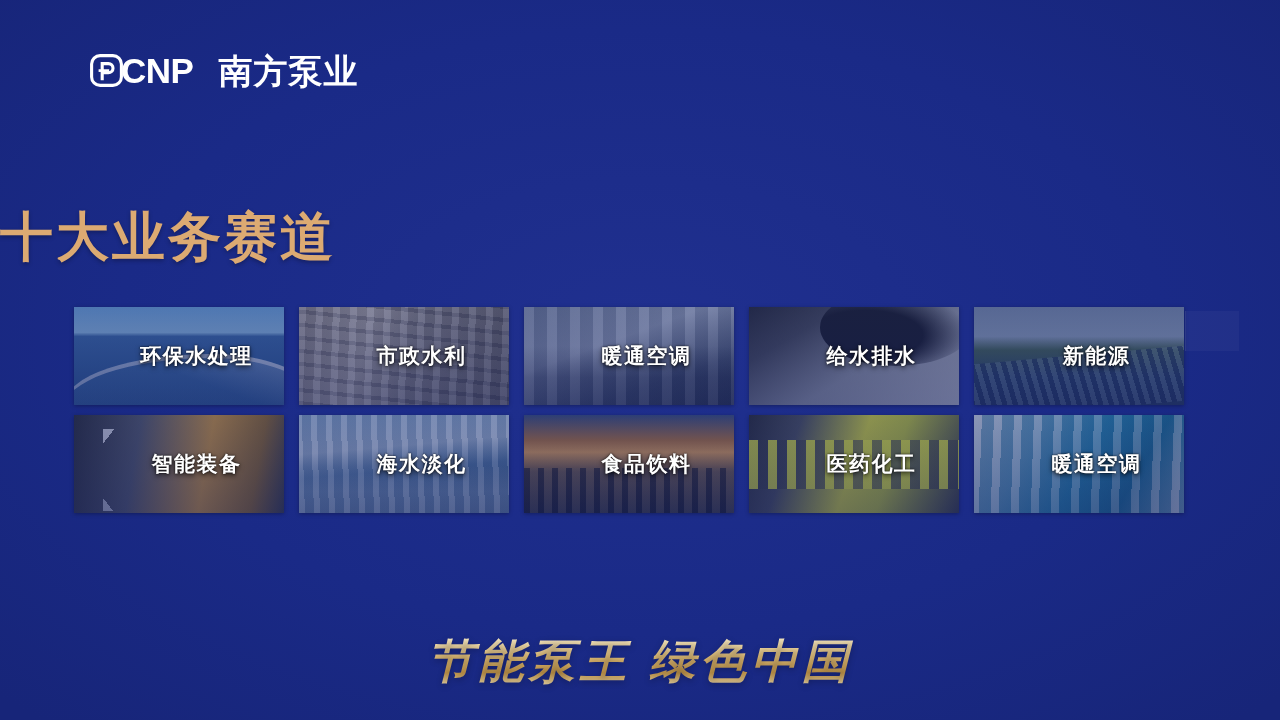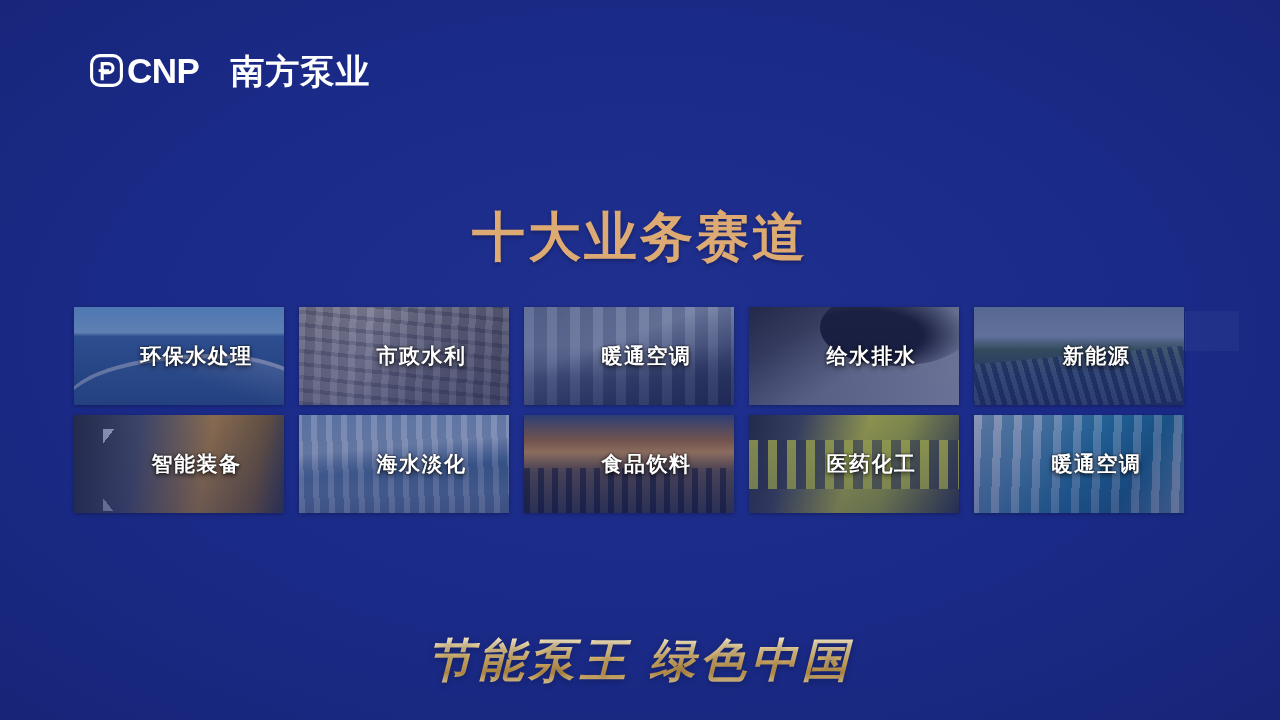--- a/index.html
+++ b/index.html
@@ -11,41 +11,41 @@
   .slide {
     position:relative; width:1280px; height:720px;
     background:#1a2a87;
     background-image: radial-gradient(ellipse 900px 520px at 50% 46%, #20308f 0%, #1a2a87 58%, #172579 100%);
     overflow:hidden;
   }
 
   
   .logo {
     position:absolute; left:42px; top:53px;
-    display:flex; align-items:center; gap:6px;padding-left:48px;
+    display:flex; align-items:center; padding-left:48px;
   }
   .logo-mark {
     width:33px; height:33px; position:relative; flex:0 0 auto;
   }
   .logo-mark svg { display:block; width:33px; height:33px; }
   .logo-cnp {
     font-size:35px; font-weight:bold; color:#ffffff;
     letter-spacing:-0.5px; line-height:1;
     font-family:"Liberation Sans","DejaVu Sans",sans-serif;
     margin-left:-2px;
   }
   .logo-cn {
     font-size:34px; font-weight:bold; color:#ffffff;
     line-height:1; margin-left:25px; letter-spacing:1px;
   }
 
   
   .title {
     position:absolute; left:0; top:205px; width:1280px;
-    text-align:center;
+    text-align:left;
     font-size:53px; font-weight:bold; letter-spacing:3px;
     color:#dcaa72; line-height:1.2;
     text-shadow:0 2px 4px rgba(0,0,0,.28);
   }
 
   
   .grid {
     position:absolute; left:74px; top:307px;
     width:1112px;
     display:grid;
@@ -167,21 +167,21 @@
     position:absolute; left:1185px; top:311px; width:54px; height:40px;
     background:rgba(255,255,255,.035);
     border-left:1px solid rgba(255,255,255,.06);
   }
 
   
   .slogan {
     position:absolute; left:0; top:636px; width:1280px;
     text-align:center;
     font-size:46px; font-weight:bold; letter-spacing:5px;
-    font-family:Liberation Serif, serif;
+    font-family:Liberation Sans, sans-serif;
     font-style:italic;
     color:#e8c98a;
     background:linear-gradient(180deg,#fbf0cf 0%,#e3c07a 40%,#c89a4c 72%,#f3e2b4 100%);
     -webkit-background-clip:text; background-clip:text;
     -webkit-text-fill-color:transparent;
     text-shadow:0 2px 6px rgba(0,0,0,.25);
     line-height:1.1;
   }
   .slogan .gap { display:inline-block; width:18px; }
 </style>

